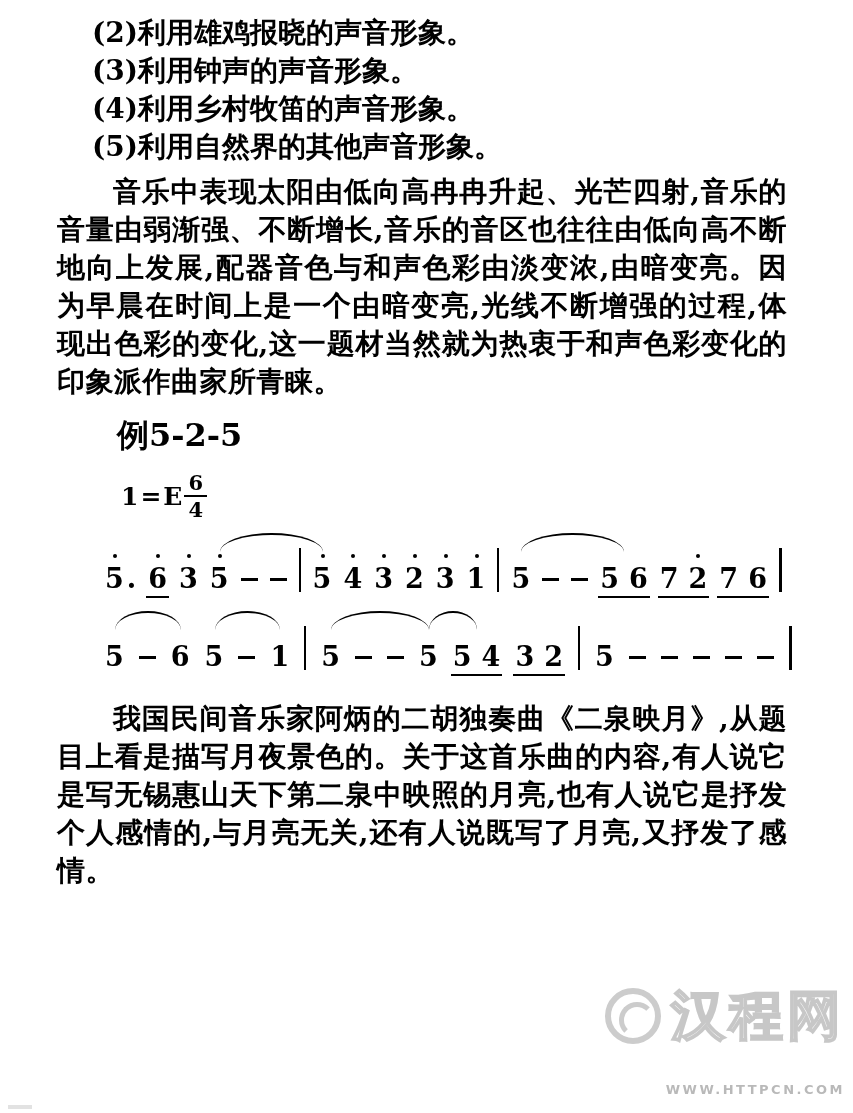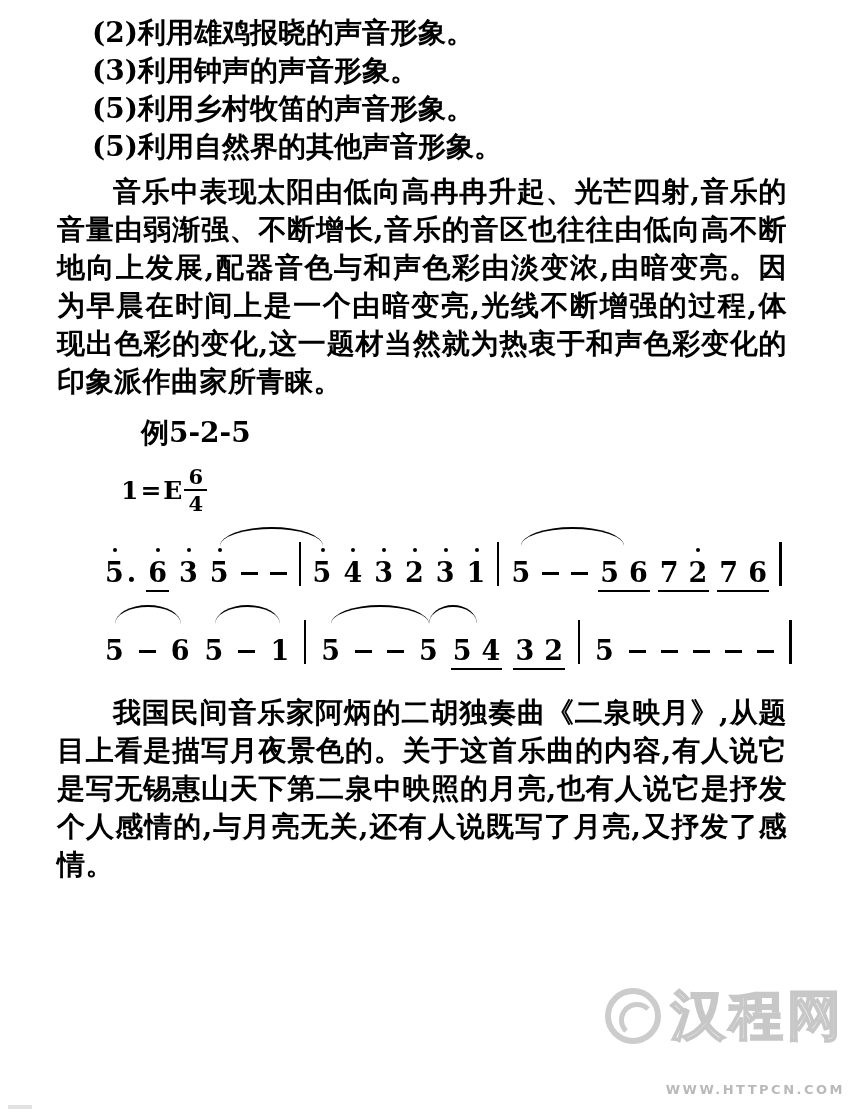--- a/index.html
+++ b/index.html
@@ -28,23 +28,23 @@
     font-size:28px;
     line-height:38px;
     font-weight:bold;
     text-align:justify;
     text-align-last:left;
     text-indent:56px;
     margin:7px 8px 0 0;
     letter-spacing:0.5px;
   }
   .example-label{
-    font-size:28px;
-    font-weight:bold;
-    margin:13px 0 0 84px;
+    font-size:32px;
+    font-weight:bold;
+    margin:13px 0 0 60px;
   }
   .keysig{
     display:flex;
     align-items:center;
     margin:14px 0 0 64px;
     font-weight:bold;
   }
   .keysig .key{font-size:25px;letter-spacing:2px;}
   .frac{display:inline-flex;flex-direction:column;align-items:center;font-size:21px;line-height:1;}
   .frac .top{border-bottom:2px solid #000;padding:0 4px 2px;}
@@ -133,21 +133,21 @@
       <div class="wm-name">汉程网</div>
     </div>
     <div class="wm-url">WWW.HTTPCN.COM</div>
   </div>
 
   <div class="content">
 
     <div>
       <div class="list-item">(2)利用雄鸡报晓的声音形象。</div>
       <div class="list-item">(3)利用钟声的声音形象。</div>
-      <div class="list-item">(5)利用乡村牧笛的声音形象。</div>
+      <div class="list-item">(4)利用乡村牧笛的声音形象。</div>
       <div class="list-item">(5)利用自然界的其他声音形象。</div>
     </div>
 
     <p class="para">音乐中表现太阳由低向高冉冉升起、光芒四射,音乐的音量由弱渐强、不断增长,音乐的音区也往往由低向高不断地向上发展,配器音色与和声色彩由淡变浓,由暗变亮。因为早晨在时间上是一个由暗变亮,光线不断增强的过程,体现出色彩的变化,这一题材当然就为热衷于和声色彩变化的印象派作曲家所青睐。</p>
 
     <div class="example-label">例5-2-5</div>
 
     <div class="keysig">
       <span class="key">1=E</span>
       <span class="frac">

